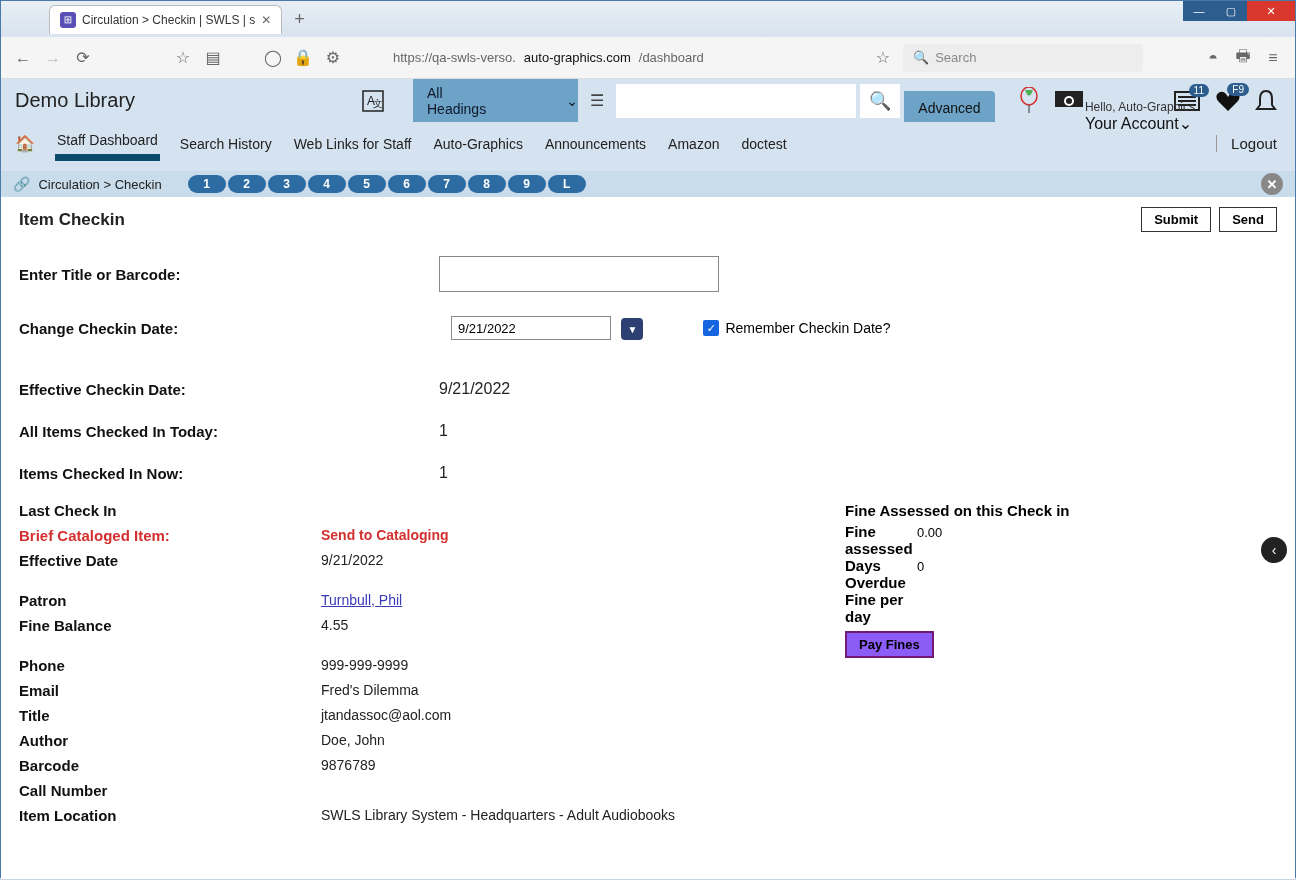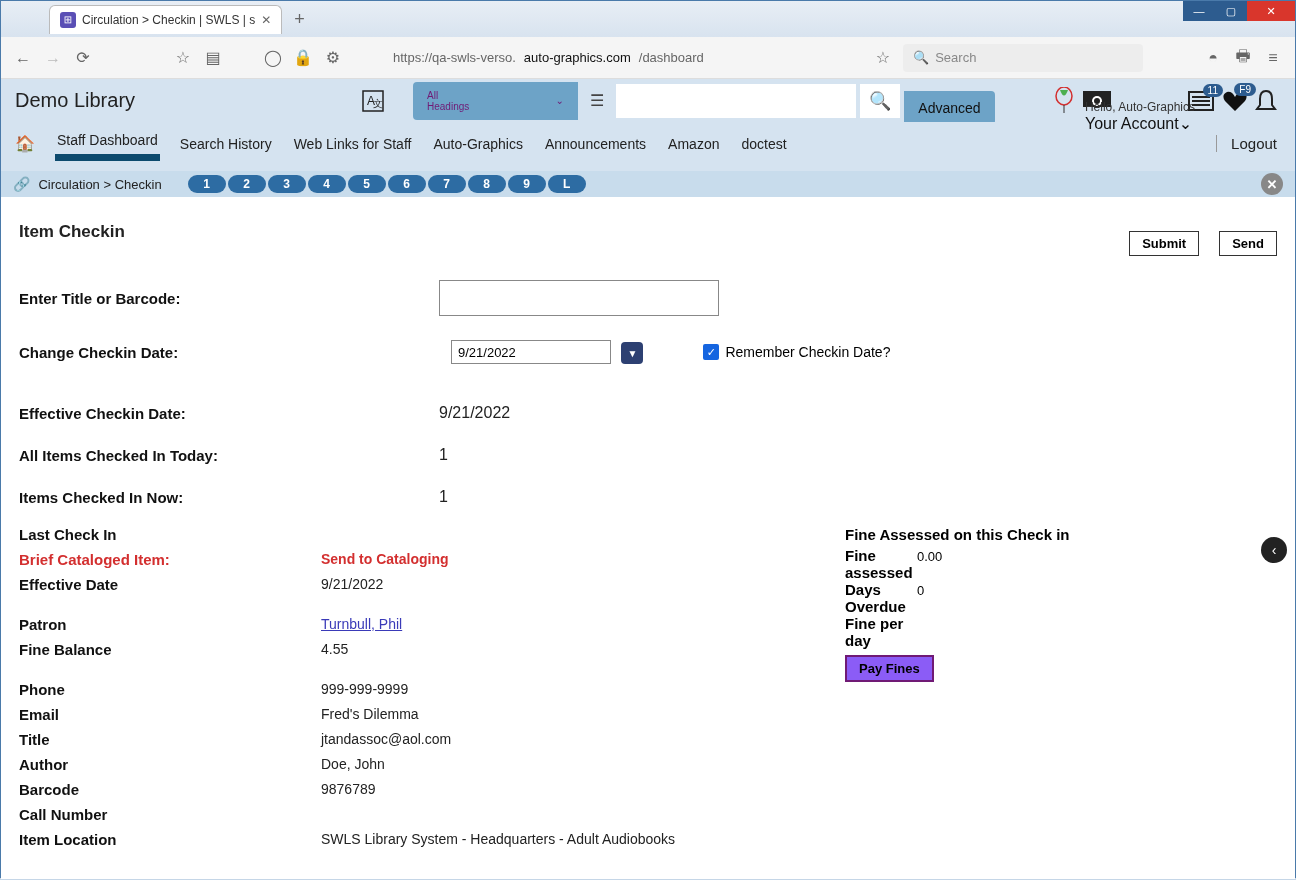--- a/index.html
+++ b/index.html
@@ -26,26 +26,26 @@
     .url-dark { color: #111; }
     .spacer { flex: 1; }
     .browser-search { background: #ededed; border-radius: 4px; padding: 5px 10px; display: flex; align-items: center; gap: 6px; font-size: 13px; color: #888; width: 240px; height: 28px; }
 
     
     .app-content { background: #fff; height: calc(878px - 36px - 42px); overflow: hidden; position: relative; }
     .app-header { background: #d5e3f0; padding: 10px 14px; display: flex; align-items: center; position: relative; }
     .library-name { font-size: 20px; color: #222; }
     .header-search { position: absolute; left: 360px; display: flex; align-items: center; gap: 4px; }
     .lang-icon { width: 24px; height: 24px; margin-right: 24px; display: flex; align-items: center; justify-content: center; }
-    .heading-dropdown { background: #6da3c7; color: #701a75; padding: 8px 14px; border-radius: 4px 0 0 4px; font-size: 10px; display: flex; align-items: center; gap: 80px; width: 165px; }
+    .heading-dropdown { background: #6da3c7; color: #0f172a; padding: 8px 14px; border-radius: 4px 0 0 4px; font-size: 14px; display: flex; align-items: center; gap: 80px; width: 165px; }
     .db-icon { color: #444; padding: 0 8px; font-size: 16px; }
     .search-input { background: #fff; border: none; width: 240px; height: 34px; padding: 0 8px; }
     .search-btn { background: #fff; width: 40px; height: 34px; display: flex; align-items: center; justify-content: center; color: #6da3c7; font-size: 18px; }
     .advanced-btn { background: #6da3c7; color: #111; padding: 9px 14px; border-radius: 0 4px 4px 0; font-size: 14px; margin-top: 15px; }
-    .header-right { position: absolute; right: 18px; display: flex; align-items: center; gap: 7px; }
+    .header-right { position: absolute; right: 18px; display: flex; align-items: center; gap: 14px; }
     .hr-icon { font-size: 24px; color: #222; position: relative; }
     .badge { position: absolute; top: -6px; right: -8px; background: #2d5c8f; color: #fff; font-size: 10px; border-radius: 8px; padding: 1px 5px; }
 
     
     .nav-bar { background: #d5e3f0; padding: 4px 12px 10px; display: flex; align-items: center; gap: 18px; font-size: 14px; color: #222; position: relative; }
     .nav-item { cursor: pointer; padding: 6px 2px; }
     .nav-item.active { border-bottom: 7px solid #0c4a6e; }
     .home-icon { font-size: 16px; }
     .account-block { position: absolute; right: 100px; top: -22px; font-size: 12px; color: #333; }
     .account-block .big { font-size: 16px; color: #111; }
@@ -55,21 +55,21 @@
     .crumb-bar { background: #c8dcec; padding: 4px 12px; display: flex; align-items: center; gap: 8px; font-size: 13px; color: #222; position: relative; }
     .chain-icon { font-size: 14px; }
     .crumb-tabs { display: flex; gap: 2px; margin-left: 18px; }
     .ctab { background: #2d6ca3; color: #fff; padding: 2px 0; width: 38px; text-align: center; border-radius: 12px; font-size: 12px; font-weight: bold; cursor: pointer; }
     .close-x { position: absolute; right: 12px; background: #888; color: #fff; border-radius: 50%; width: 22px; height: 22px; display: flex; align-items: center; justify-content: center; font-weight: bold; }
 
     
     .page-body { padding: 10px 18px; position: relative; height: calc(100% - 146px); overflow: auto; }
     .page-title-row { display: flex; align-items: center; justify-content: space-between; }
     .page-title { font-size: 17px; font-weight: bold; color: #222; }
-    .btn-group { display: flex; gap: 20px; margin-top: 24px; }
+    .btn-group { display: flex; gap: 8px; }
     .btn { border: 1px solid #333; background: #fff; padding: 4px 12px; font-size: 13px; font-weight: bold; cursor: pointer; }
 
     .form-row { display: flex; align-items: center; margin-top: 24px; }
     .form-label { width: 420px; font-size: 15px; font-weight: bold; color: #111; }
     .text-input { border: 1px solid #888; height: 36px; width: 280px; padding: 0 6px; font-size: 14px; }
     .date-input { border: 1px solid #888; height: 24px; width: 160px; padding: 0 6px; font-size: 13px; }
     .date-btn { width: 22px; height: 22px; background: #2d4072; border-radius: 4px; display: inline-flex; align-items: center; justify-content: center; color: #fff; font-size: 10px; margin-left: 6px; }
     .remember-block { margin-left: 60px; display: flex; align-items: center; gap: 6px; font-size: 14px; }
     .checkbox { width: 16px; height: 16px; background: #1565e0; border-radius: 2px; display: flex; align-items: center; justify-content: center; color: #fff; font-size: 11px; }
     .form-value { font-size: 16px; color: #222; }

